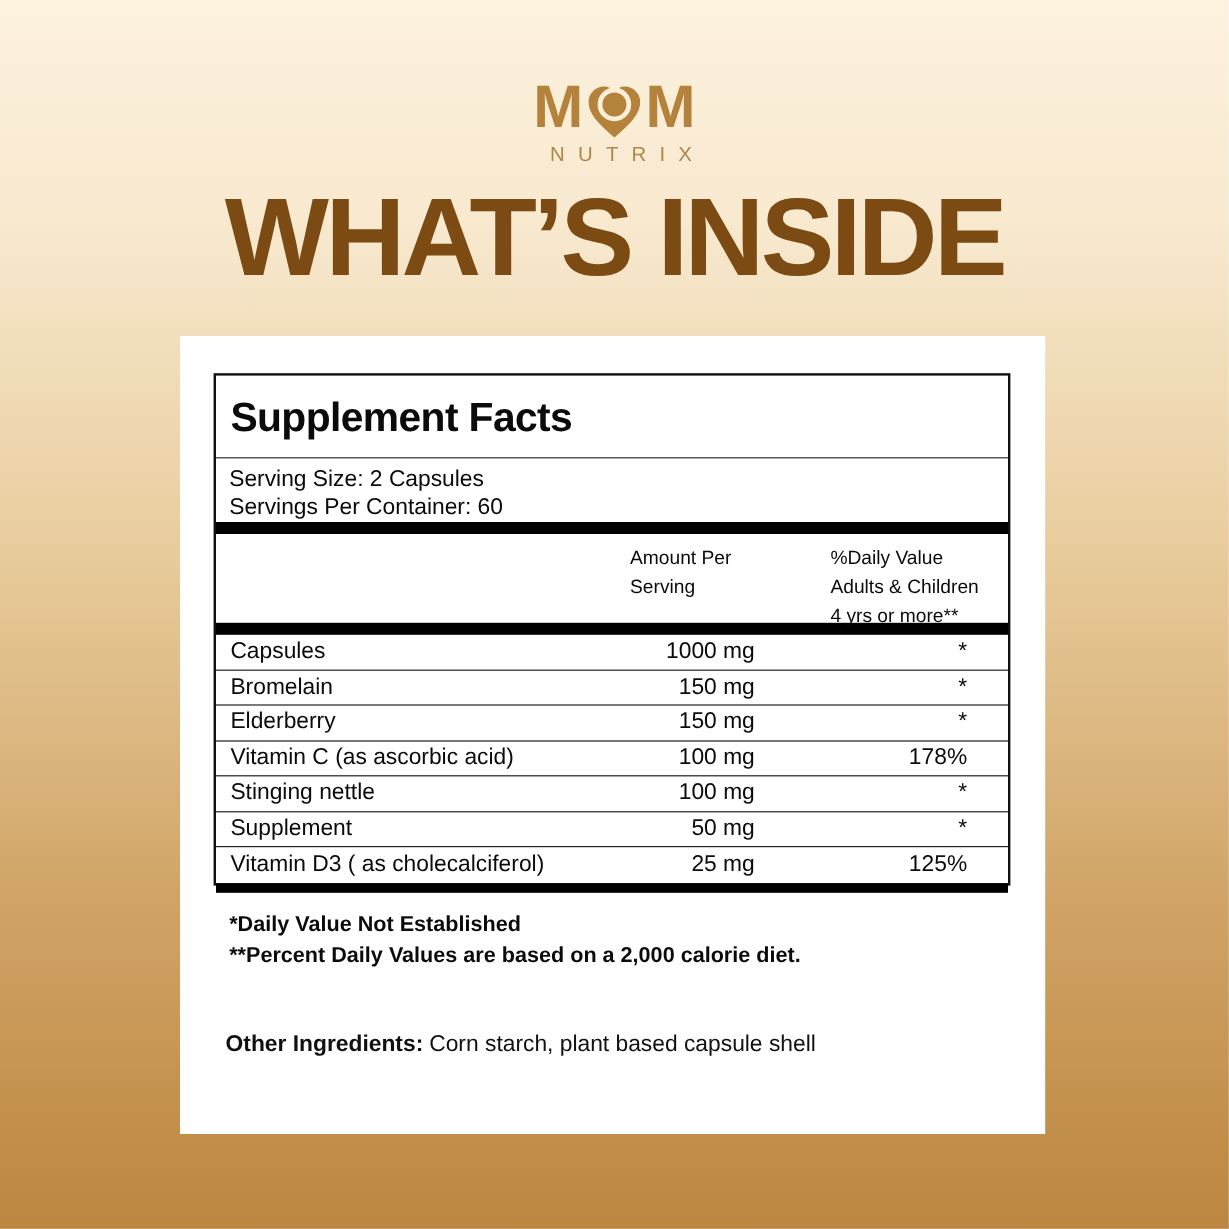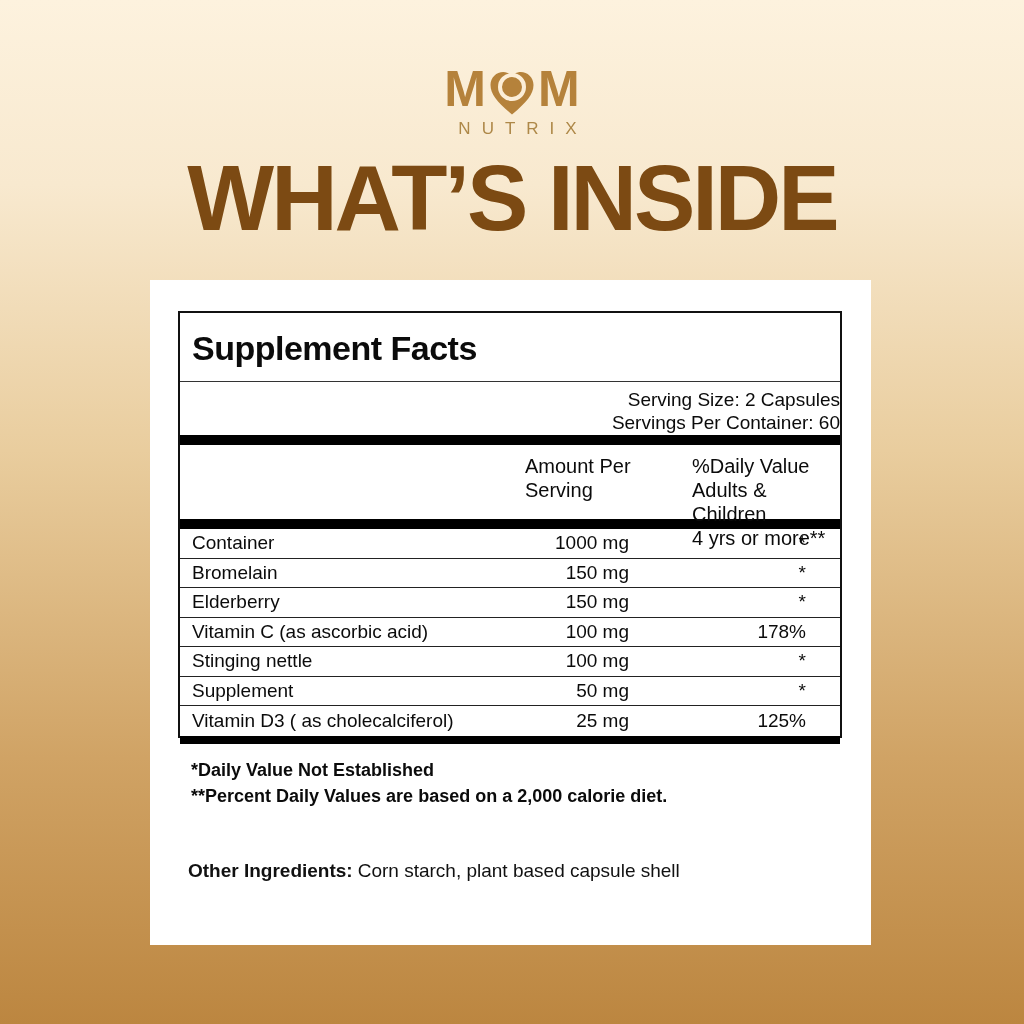--- a/index.html
+++ b/index.html
@@ -18,26 +18,26 @@
   
   .heading { position:absolute; top:152px; left:0; width:100%; text-align:center;
     font-size:92px; font-weight:bold; letter-spacing:-3px; color:#7c4a13; line-height:1; }
   
   .card { position:absolute; left:150px; top:280px; width:721px; height:665px; background:#ffffff; }
   .facts { position:absolute; left:28px; top:31px; width:664px; height:427px;
     border:2px solid #111; box-sizing:border-box; background:#fff; color:#0b0b0b; }
   .sf-title { height:69px; box-sizing:border-box; border-bottom:1px solid #333;
     padding:16px 0 0 12px; font-size:34px; font-weight:bold; letter-spacing:-0.5px; }
   .sf-serving { height:53px; box-sizing:border-box; padding:6px 0 0 11px;
-    font-size:19px; line-height:23px;text-align:right; }
+    font-size:19px; line-height:23px; }
   .bar { background:#000; }
   .bar-a { height:10px; }
   .bar-b { height:10px; }
   .bar-c { height:8px; }
-  .sf-headers { position:relative; height:74px; font-size:20px; line-height:24px;padding-left:24px; }
+  .sf-headers { position:relative; height:74px; font-size:16px; line-height:24px;padding-left:24px; }
   .hdr-amt { position:absolute; left:345px; top:9px; white-space:pre-line; }
   .hdr-dv  { position:absolute; left:512px; top:9px; white-space:pre-line; }
   .sf-row { position:relative; height:29.5px; box-sizing:border-box;
     border-bottom:1px solid #222; display:flex; align-items:center;
     padding-left:12px; font-size:19px; }
   .sf-row:last-child { border-bottom:none; }
   .row-amt { position:absolute; right:211px; }
   .row-dv  { position:absolute; right:34px; }
   .sf-foot { padding:13px 24px 0 11px; font-size:18px; font-weight:bold; line-height:26px; }
   .other-line { position:absolute; left:38px; top:580px; font-size:19px; color:#111; }
@@ -80,21 +80,21 @@
 Serving</div>
         <div class="hdr-dv">%Daily Value
 Adults &amp; Children
 4 yrs or more**</div>
       </div>
 
       <div class="bar bar-b"></div>
 
       <div>
         <div class="sf-row">
-          <span>Container</span>
+          <span>Capsules</span>
           <span class="row-amt">1000 mg</span>
           <span class="row-dv">*</span>
         </div>
         <div class="sf-row">
           <span>Bromelain</span>
           <span class="row-amt">150 mg</span>
           <span class="row-dv">*</span>
         </div>
         <div class="sf-row">
           <span>Elderberry</span>

